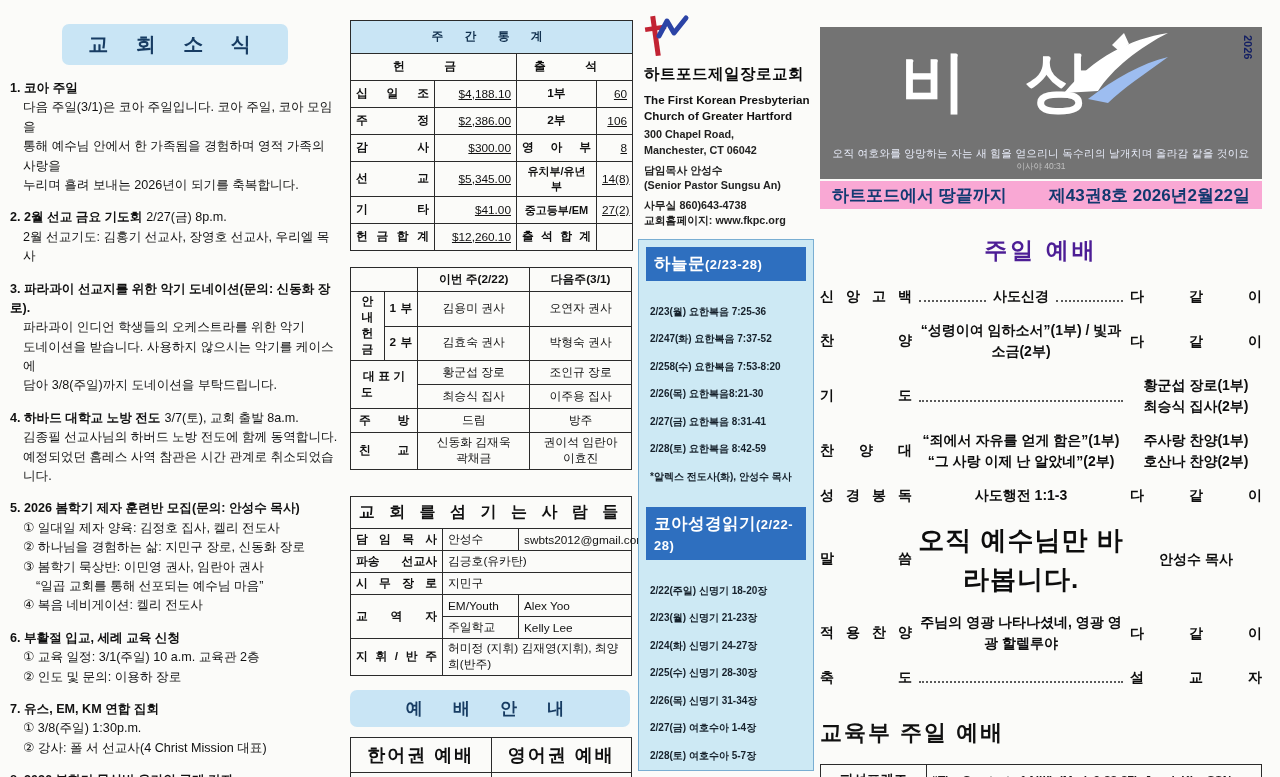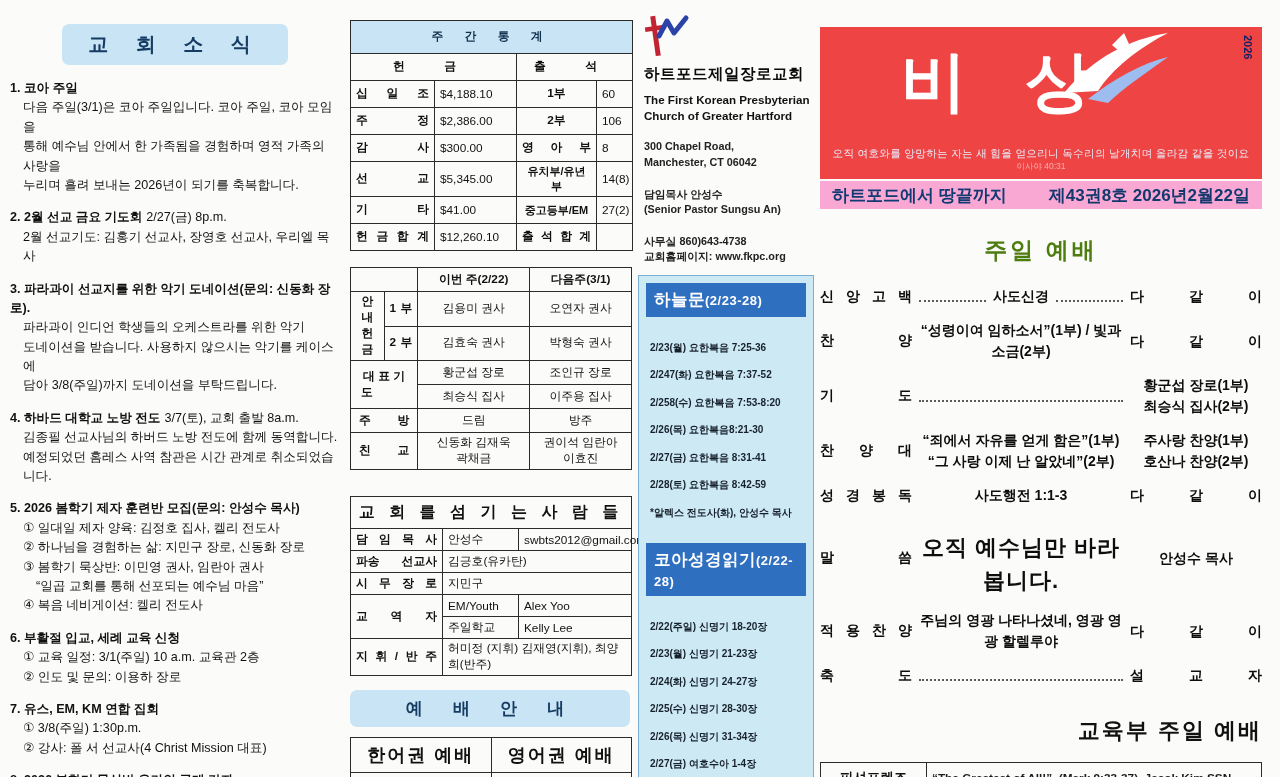--- a/index.html
+++ b/index.html
@@ -29,73 +29,73 @@
   .news-line{padding-left:13px;}
   .indent2{padding-left:26px;}
 
   
   table.t{border-collapse:collapse;width:100%;table-layout:fixed;}
   table.t td{border:1.4px solid #2b2b2b;padding:2px 5px;font-size:11.8px;vertical-align:middle;}
   .tt{background:#c9e5f5;font-weight:bold;text-align:center;font-size:18px;letter-spacing:9px;color:#12314f;padding:5px 0 !important;}
   .spread{text-align:justify;text-align-last:justify;}
   .b{font-weight:bold;}
   .c{text-align:center;}
-  .r{}
+  .r{text-align:right;text-decoration:underline;}
   .pre{white-space:pre-line;}
   .stats{margin-top:20px;}
   .stats td{height:22px;}
   .duty{margin-top:16px;}
   .duty td{height:19px;text-align:center;}
   .servants{margin-top:26px;}
   .servants td{height:17px;font-size:11.6px;}
   .servants .tt2{font-weight:bold;text-align:center;font-size:16px;letter-spacing:5px;padding:5px 0 !important;}
   .wg-hdr{margin:14px 2px 0 0;font-size:17px;letter-spacing:10px;font-family:Liberation Mono, monospace;}
   .wg{margin-top:10px;}
   .wg td{vertical-align:top;padding:6px 7px;}
   .wg .wg-col-hdr{text-align:center;font-weight:bold;font-size:18px;letter-spacing:2px;padding:5px 0;}
   .wg-line{display:flex;justify-content:space-between;font-size:11px;line-height:1.85;}
   .wg-line .tm{white-space:nowrap;margin-left:4px;}
 
   
   .logo-wrap{padding:14px 4px 0 6px;}
   .ch-kr{font-weight:bold;font-size:15.5px;color:#0b0b0b;margin-top:2px;letter-spacing:.5px;}
   .ch-en{font-weight:bold;font-size:11.6px;margin-top:7px;line-height:1.35;}
   .ch-line{font-size:10.8px;line-height:1.45;font-weight:bold;color:#222;}
-  .ch-sub{margin-top:16px;}
+  .ch-sub{margin-top:4px;}
   .panel{margin-top:10px;background:#cde9f4;border:1.4px solid #79aed2;padding:7px;height:516px;}
   .blue-hdr{background:#2e6fbf;color:#fff;font-weight:bold;font-size:16.5px;padding:6px 8px;letter-spacing:.5px;}
   .blue-hdr .rng{font-size:13px;}
   .read-list{padding:10px 2px 4px 4px;}
   .read-line{font-size:10px;font-weight:bold;color:#16212b;margin:13.5px 0;}
   .koa-hdr{margin-top:6px;}
 
   
-  .masthead{position:relative;height:152px;background:#ef4444;margin-top:27px;overflow:hidden;}
+  .masthead{position:relative;height:152px;background:#737373;margin-top:27px;overflow:hidden;}
   .mh-title{position:absolute;left:0;right:70px;top:18px;text-align:center;color:#fff;font-weight:bold;font-size:66px;letter-spacing:20px;line-height:1.1;}
   .mh-year{position:absolute;right:8px;top:8px;color:#131f63;font-size:11px;font-weight:bold;writing-mode:vertical-rl;}
   .mh-wing{position:absolute;right:88px;top:2px;}
   .mh-verse{position:absolute;left:0;right:0;bottom:18px;text-align:center;color:#e8ecf9;font-size:10.6px;letter-spacing:.3px;}
   .mh-ref{position:absolute;left:0;right:0;bottom:6px;text-align:center;color:rgba(255,255,255,.55);font-size:8.5px;}
   .band{height:28px;background:#f9a8d4;display:flex;align-items:center;justify-content:space-between;padding:0 12px;margin-top:2px;}
   .band .bl{font-weight:bold;font-size:17px;color:#123a72;}
   .band .br{font-weight:bold;font-size:17px;color:#12386e;}
 
   
-  .ow-title{text-align:center;font-size:23px;font-weight:bold;margin-top:26px;letter-spacing:3px;color:#4d7c0f;}
+  .ow-title{text-align:center;font-size:23px;font-weight:bold;margin-top:26px;letter-spacing:3px;color:#4c1d95;}
   .ow{margin-top:20px;font-size:14px;font-weight:bold;color:#0d0d0d;}
   .ow-row{display:flex;align-items:center;margin:13px 0;}
   .ow-label{width:92px;flex:none;}
   .ow-center{flex:1;text-align:center;padding:0 6px;line-height:1.5;}
   .ow-right{width:132px;flex:none;text-align:center;line-height:1.5;}
   .leader{flex:1;height:9px;border-bottom:2px dotted #5a5a5a;margin:0 7px;}
-  .ow-sermon-main{font-size:22px;letter-spacing:1px;margin-top:12px;}
+  .ow-sermon-main{font-size:26px;letter-spacing:1px;margin-top:2px;}
   .ow-sermon-sub{font-size:13.5px;}
 
   
-  .edu-title{text-align:right;font-size:22px;font-weight:bold;margin-top:30px;letter-spacing:2px;}
+  .edu-title{text-align:left;font-size:22px;font-weight:bold;margin-top:30px;letter-spacing:2px;}
   .edu{margin-top:16px;}
   .edu td{border:1.6px solid #2b2b2b;height:25px;font-size:12.2px;padding:2px 8px;}
   .edu .lab{font-size:13.5px;font-weight:bold;padding:2px 14px;}
   .edu .val{font-weight:bold;color:#1c1c1c;}
 </style>
 </head>
 <body>
 
 <div class="col col-left">
   <div class="sec-hdr news-hdr">교 회 소 식</div>

